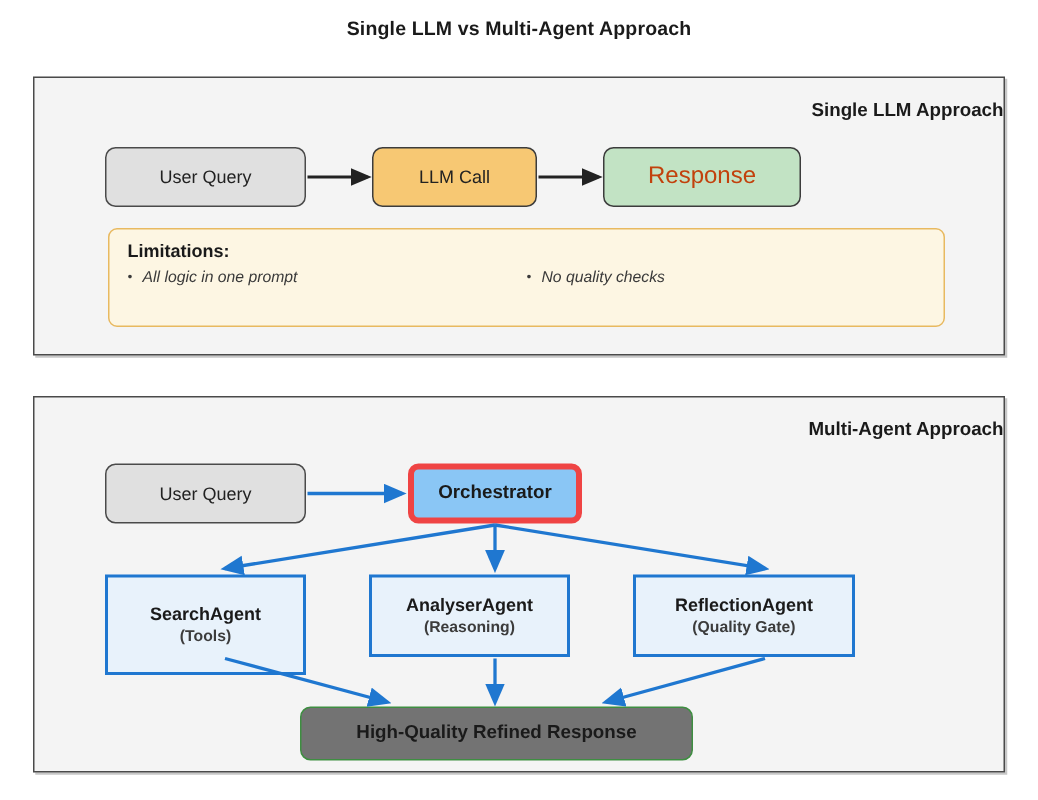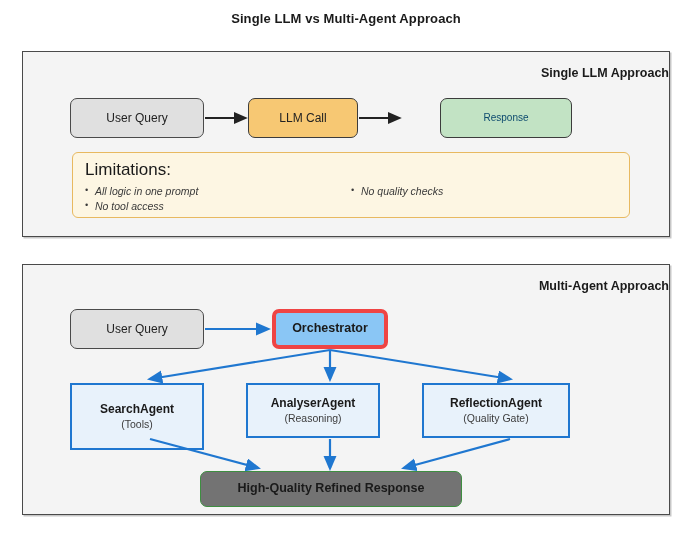--- a/index.html
+++ b/index.html
@@ -60,21 +60,21 @@
     flex-direction: column;
     align-items: center;
     justify-content: center;
     text-align: center;
     line-height: 1.25;
   }
   .node .node-label { display: block; }
   .node .node-sub {
     display: block;
     font-size: 10.5px;
-    font-weight: normal;
+    font-weight: bold;
     color: #3c3c3c;
     margin-top: 1px;
   }
 
   
   .node-grey {
     background: #e0e0e0;
     border: 1.5px solid #4a4a4a;
     border-radius: 7px;
     font-size: 12px;
@@ -86,23 +86,22 @@
     border: 1.5px solid #3c3c3c;
     border-radius: 7px;
     font-size: 12px;
     color: #222;
   }
   
   .node-green {
     background: #c2e3c4;
     border: 1.5px solid #3c3c3c;
     border-radius: 7px;
-    font-size: 10px;
-    color: #0c4a6e;
-    margin-left: 38px;
+    font-size: 16px;
+    color: #c2410c;
   }
   
   .node-green-strong {
     background: #737373;
     border: 1.5px solid #3e8e41;
     border-radius: 7px;
     font-size: 12.5px;
     font-weight: bold;
     color: #1a1a1a;
   }
@@ -137,22 +136,22 @@
     top: 152px;
     width: 558px;
     height: 66px;
     box-sizing: border-box;
     background: #fdf6e3;
     border: 1px solid #e8b960;
     border-radius: 6px;
     padding: 7px 12px 0 12px;
   }
   .limitations-heading {
-    font-size: 17px;
-    font-weight: normal;
+    font-size: 12px;
+    font-weight: bold;
     color: #1a1a1a;
     margin-bottom: 4px;
   }
   .limitations-cols {
     display: flex;
     flex-direction: row;
     font-style: italic;
   }
   .lim-col { width: 50%; }
   .lim-item {
@@ -207,21 +206,20 @@
 
 <div class="node node-green" id="node-response">
   <span class="node-label">Response</span>
 </div>
 
 <div id="limitations-box">
   <div class="limitations-heading">Limitations:</div>
   <div class="limitations-cols">
     <div class="lim-col">
       <div class="lim-item">All logic in one prompt</div>
-      <div class="lim-item">No tool access</div>
     </div>
     <div class="lim-col">
       <div class="lim-item">No quality checks</div>
     </div>
   </div>
 </div>
 
 <div class="panel" id="panel-multi">
   <div class="panel-title">Multi-Agent Approach</div>
 </div>

